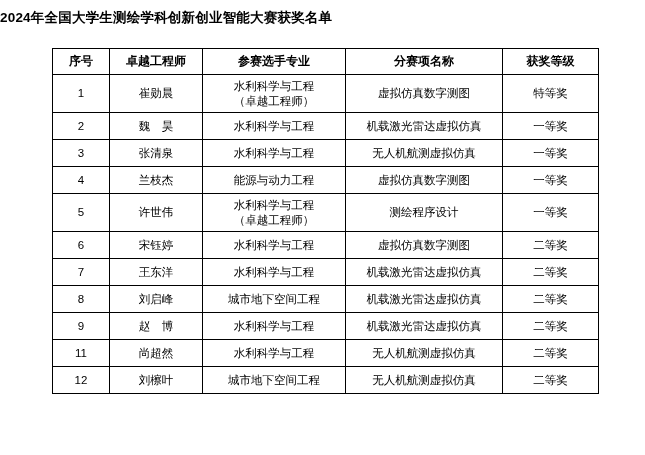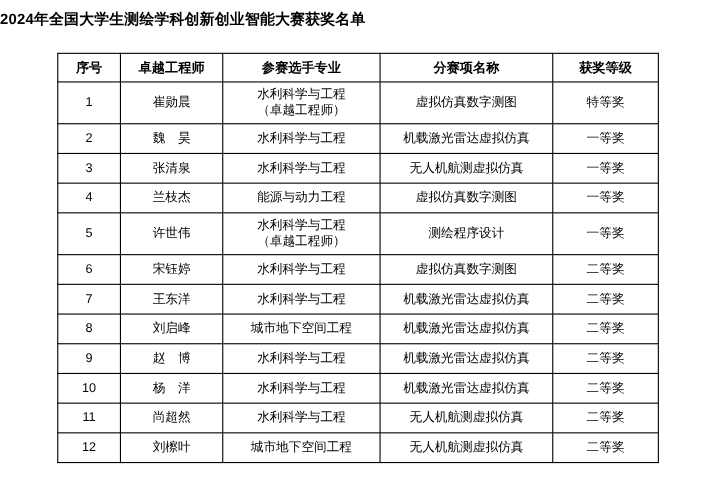--- a/index.html
+++ b/index.html
@@ -163,29 +163,20 @@
           <tr>
             <td class="col-no">9</td>
             <td class="col-name">赵　博</td>
             <td class="col-major">
               <span class="two-line">水利科学与工程</span>
             </td>
             <td class="col-item">机载激光雷达虚拟仿真</td>
             <td class="col-level">二等奖</td>
           </tr>
           <tr>
-            <td class="col-no">10</td>
-            <td class="col-name">杨　洋</td>
-            <td class="col-major">
-              <span class="two-line">水利科学与工程</span>
-            </td>
-            <td class="col-item">机载激光雷达虚拟仿真</td>
-            <td class="col-level">二等奖</td>
-          </tr>
-          <tr>
             <td class="col-no">11</td>
             <td class="col-name">尚超然</td>
             <td class="col-major">
               <span class="two-line">水利科学与工程</span>
             </td>
             <td class="col-item">无人机航测虚拟仿真</td>
             <td class="col-level">二等奖</td>
           </tr>
           <tr>
             <td class="col-no">12</td>

